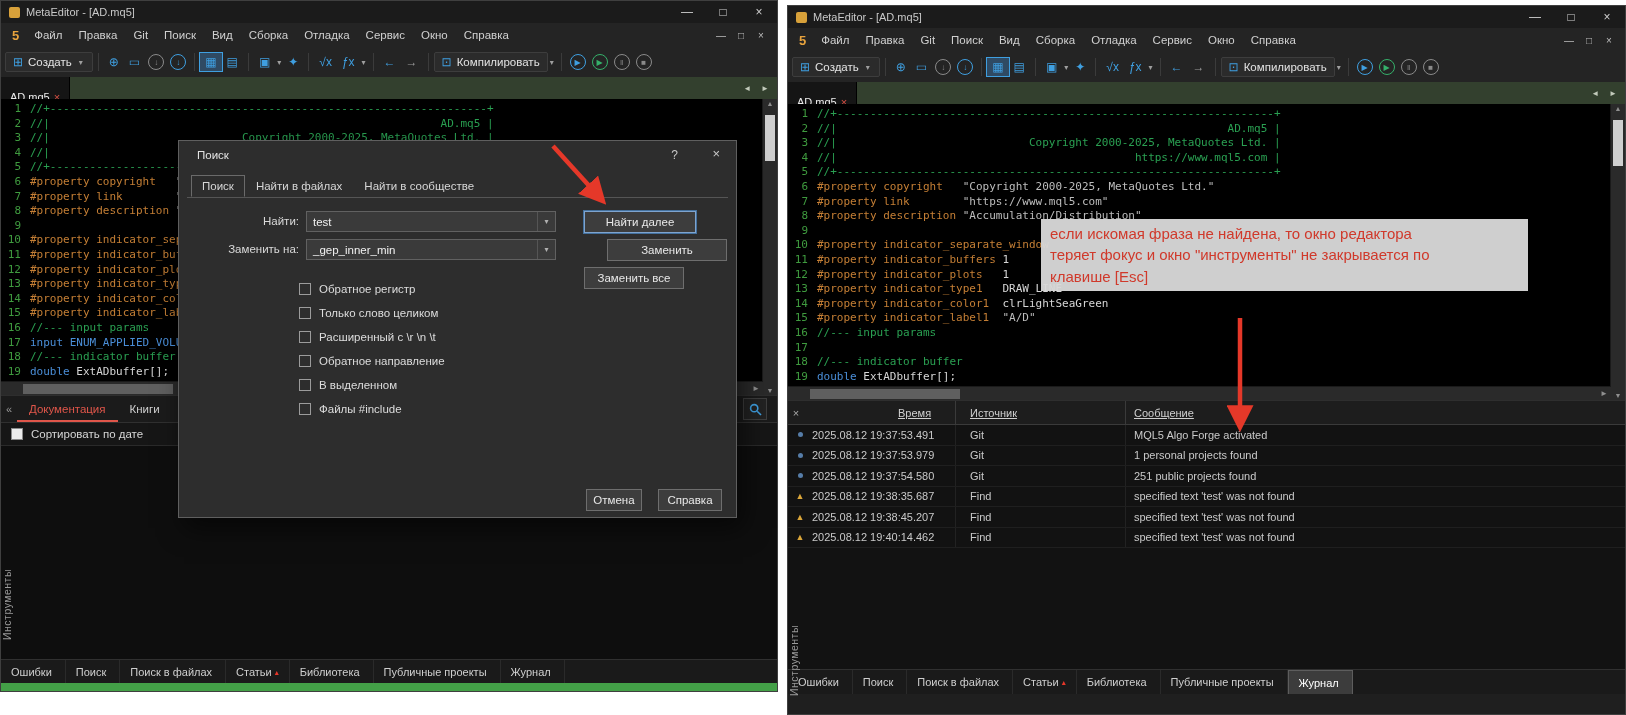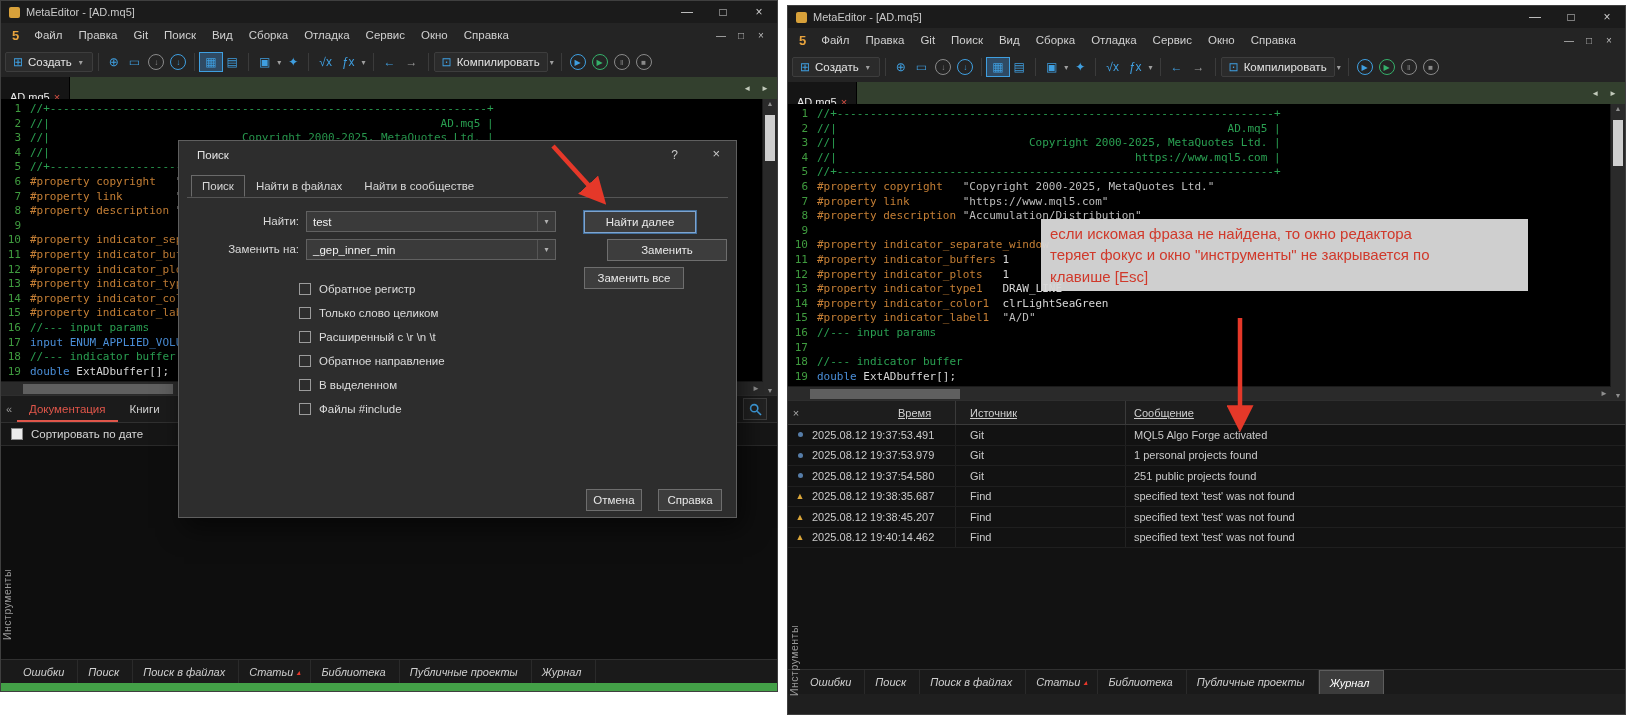--- a/index.html
+++ b/index.html
@@ -75,21 +75,21 @@
   .jh3{flex:1;padding-left:8px;}
   .j-row{height:19.5px;display:flex;align-items:center;border-bottom:1px solid #1f1f1f;}
   .j-ico{width:24px;display:flex;align-items:center;justify-content:center;flex:none;}
   .j-ico.info::before{content:"";width:5px;height:5px;border-radius:50%;background:#567da8;display:block;}
   .j-ico.warning::before{content:"▲";color:#dca73a;font-size:9px;}
   .j-t{width:144px;box-sizing:border-box;border-right:1px solid #222;align-self:stretch;display:flex;align-items:center;}
   .j-s{width:170px;box-sizing:border-box;padding-left:14px;border-right:1px solid #222;align-self:stretch;display:flex;align-items:center;}
   .j-m{flex:1;padding-left:8px;}
 
   
-  .tbx{position:absolute;left:0;right:0;height:24px;background:#1a1a1a;border-top:1px solid #303030;display:flex;align-items:stretch;padding-left:12px;font-size:11px;color:#cfcfcf;font-style:italic;}
+  .tbx{position:absolute;left:0;right:0;height:24px;background:#1a1a1a;border-top:1px solid #303030;display:flex;align-items:stretch;font-size:11px;color:#cfcfcf;}
   #win-left .tbx{top:658px;}
   #win-right .tbx{top:663px;}
   .tbx-tab{display:flex;align-items:center;gap:3px;padding:0 10px;border-right:1px solid #2a2a2a;}
   .tbx-tab.active{background:#3c3c3c;border:1px solid #5d5d5d;border-bottom:none;color:#fff;}
   .badge{color:#e8372a;font-size:8px;}
   .statusbar{position:absolute;left:0;right:0;top:682px;height:10px;background:#43a047;}
   .side-label{position:absolute;left:0;width:13px;color:#9a9a9a;font-size:10.5px;writing-mode:vertical-rl;transform:rotate(180deg);text-align:center;letter-spacing:.5px;}
   #win-left .side-label{top:552px;height:104px;}
   #win-right .side-label{top:607px;height:96px;}
 

